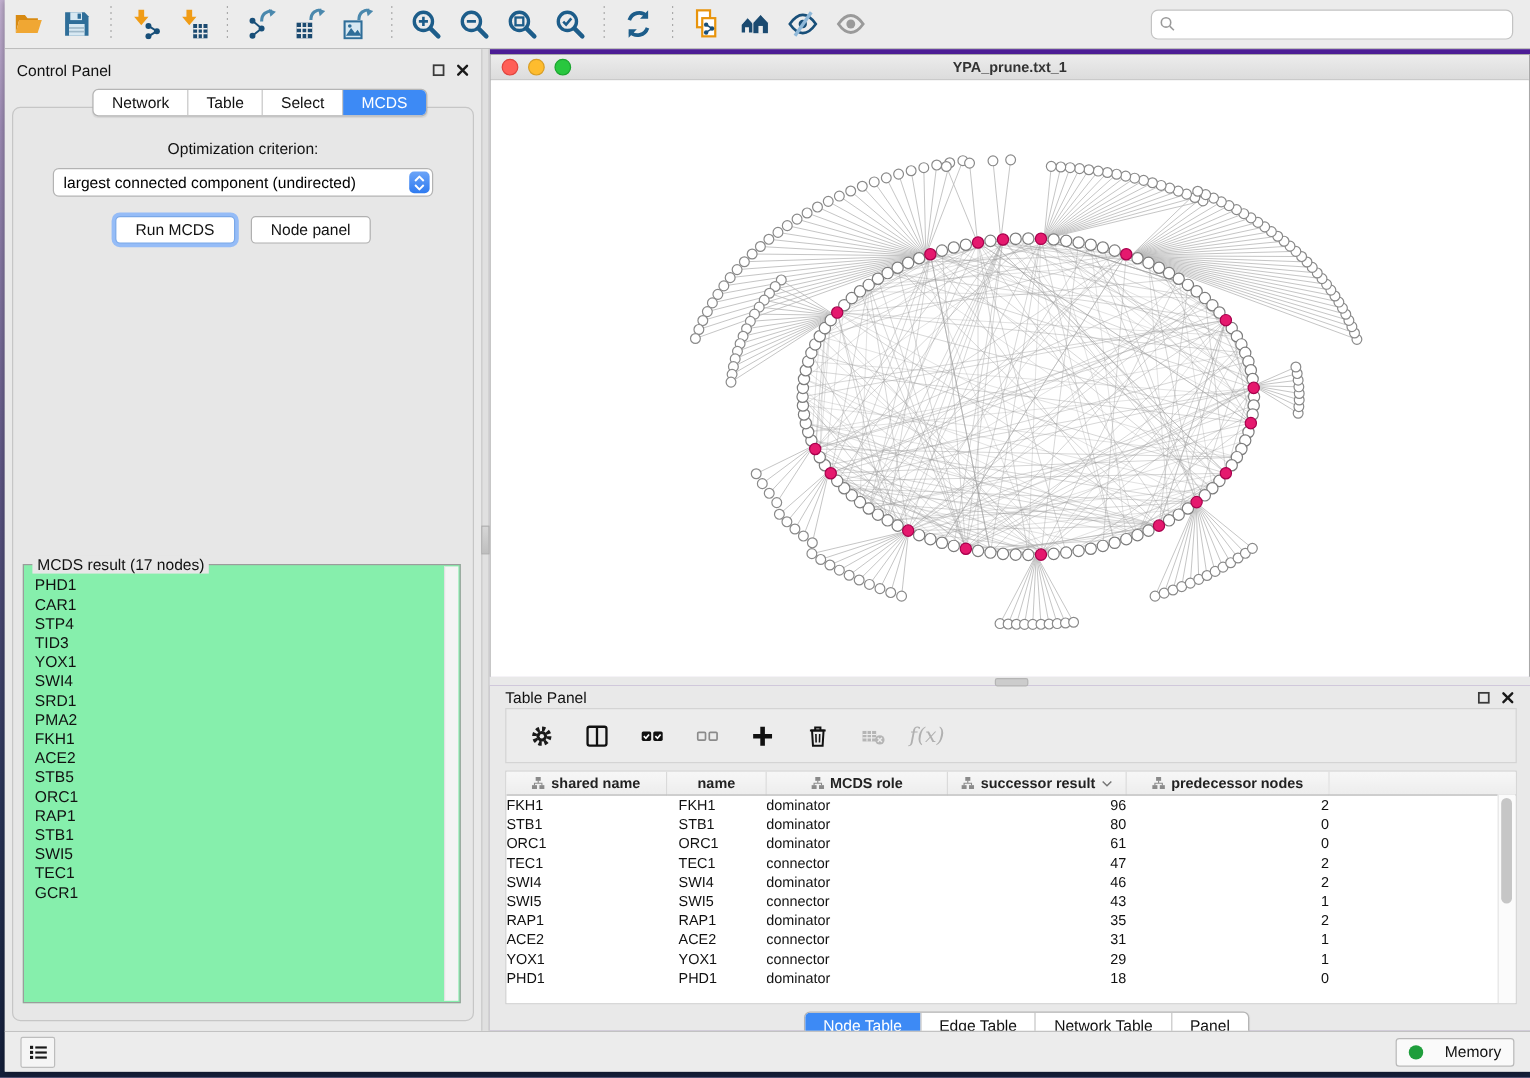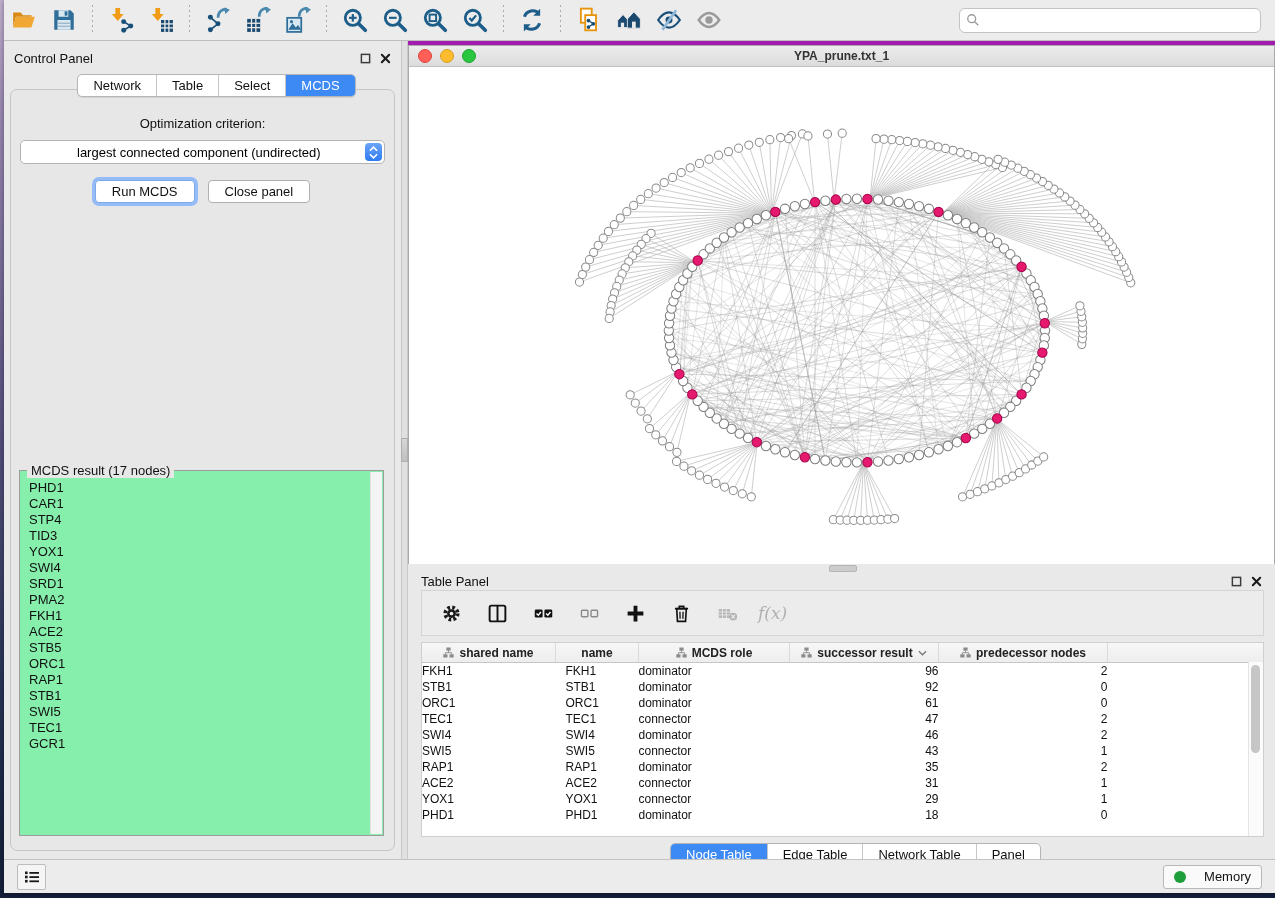--- a/index.html
+++ b/index.html
@@ -31,21 +31,21 @@
   .cp-tabs{position:absolute;left:0;right:0;top:33px;display:flex;justify-content:center;z-index:2;}
   .seg{display:inline-flex;background:#fff;border:1px solid #b5b5b5;border-radius:5px;overflow:hidden;
     box-shadow:0 1px 1px rgba(0,0,0,.08);margin-left:28px;}
   .segi{padding:3px 15px;font-size:13px;color:#111;border-left:1px solid #c6c6c6;cursor:default;white-space:nowrap;}
   .segi:first-child{border-left:none;}
   .segi.active{background:var(--accent,#3d8af5);color:#fff;}
   .cp-body{position:absolute;left:6px;right:6px;top:48px;bottom:8px;background:#e7e7e7;
     border:1px solid #c6c6c6;border-radius:7px;}
   .opt-label{margin-top:26px;text-align:center;font-size:13px;color:#111;}
   .combo{margin:9px auto 16px auto;width:315px;height:22px;background:#fff;border:1px solid #b3b3b3;
-    border-radius:5px;display:flex;align-items:center;position:relative;padding-left:48px;}
+    border-radius:5px;display:flex;align-items:center;position:relative;}
   .combo-text{font-size:13px;padding-left:8px;flex:1;white-space:nowrap;overflow:hidden;}
   .combo-btn{width:17px;height:18px;margin-right:2px;border-radius:4px;
     background:linear-gradient(#6ba4f8,#2f7bf0);display:flex;flex-direction:column;
     align-items:center;justify-content:center;gap:1px;}
   .combo-btn svg{width:9px;height:6px;display:block;}
   .btn-row{margin-top:12px;display:flex;justify-content:center;gap:13px;}
   .pbtn{height:23px;padding:0 16px;font-size:13px;color:#111;background:#fff;
     border:1px solid #b0b0b0;border-radius:4px;cursor:default;font-family:"Liberation Sans",sans-serif;}
   .pbtn.focus{box-shadow:0 0 0 3px rgba(105,165,255,.65);border-color:#7aa8e8;}
   .groupbox{position:absolute;left:8px;right:10px;top:380px;bottom:14px;background:#86efac;
@@ -58,21 +58,21 @@
     border-left:1px solid #e2e2e2;}
   
   .vdiv{width:5px;flex:0 0 auto;background:#e0e0e0;border-left:1px solid #c9c9c9;
     border-right:1px solid #c9c9c9;position:relative;}
   .vdiv .handle{position:absolute;top:397px;left:-1px;right:-1px;height:22px;
     background:linear-gradient(#d6d6d6,#bfbfbf);border:1px solid #aeaeae;}
   .hdiv{height:7px;position:relative;background:#e9e9e9;}
   .hdiv .handle{position:absolute;left:50%;top:1px;width:26px;height:5px;margin-left:-13px;
     background:#cccccc;border:1px solid #b5b5b5;border-radius:2px;}
   
-  .rightcol{flex:1;display:flex;flex-direction:column;min-width:0;background:#a21caf;}
+  .rightcol{flex:1;display:flex;flex-direction:column;min-width:0;background:#4c1d95;}
   .netwin{height:518px;flex:0 0 auto;margin-top:4px;border:1px solid #a9a9a9;border-bottom:none;
     display:flex;flex-direction:column;background:#fff;}
   .net-titlebar{height:20px;background:linear-gradient(#ececec,#dcdcdc);border-bottom:1px solid #bfbfbf;
     display:flex;align-items:center;position:relative;flex:0 0 auto;}
   .lights{display:flex;gap:8px;margin-left:9px;}
   .light{width:12px;height:12px;border-radius:50%;}
   .light.red{background:#ff5f57;border:0.5px solid #e0443e;}
   .light.yellow{background:#febc2e;border:0.5px solid #d89e24;}
   .light.green{background:#29c73f;border:0.5px solid #1ba52f;}
   .net-title{position:absolute;left:0;right:0;text-align:center;font-size:12px;color:#333;font-weight:bold;}
@@ -306,21 +306,21 @@
             <svg viewBox="0 0 10 6">
                   <path d="M1 5l4-4 4 4" fill="none" stroke="#fff" stroke-width="1.8"></path>
                 </svg>
             <svg viewBox="0 0 10 6">
                   <path d="M1 1l4 4 4-4" fill="none" stroke="#fff" stroke-width="1.8"></path>
                 </svg>
           </span>
         </div>
         <div class="btn-row">
           <button class="pbtn focus">Run MCDS</button>
-          <button class="pbtn">Close panel</button>
+          <button class="pbtn">Node panel</button>
         </div>
         <div class="groupbox">
           <span class="groupbox-label">MCDS result (17 nodes)</span>
           <div class="mcds-list" id="mcds-list">
                 <div>PHD1</div>
                 <div>CAR1</div>
                 <div>STP4</div>
                 <div>TID3</div>
                 <div>YOX1</div>
                 <div>SWI4</div>
@@ -1200,21 +1200,21 @@
                     <td class="td-l" style="padding-left:10px">FKH1</td>
                     <td class="td-l">dominator</td>
                     <td class="td-r">96</td>
                     <td class="td-r">2</td>
                     <td></td>
                   </tr>
                   <tr>
                     <td class="td-l0">STB1</td>
                     <td class="td-l" style="padding-left:10px">STB1</td>
                     <td class="td-l">dominator</td>
-                    <td class="td-r">92</td>
+                    <td class="td-r">80</td>
                     <td class="td-r">0</td>
                     <td></td>
                   </tr>
                   <tr>
                     <td class="td-l0">ORC1</td>
                     <td class="td-l" style="padding-left:10px">ORC1</td>
                     <td class="td-l">dominator</td>
                     <td class="td-r">61</td>
                     <td class="td-r">0</td>
                     <td></td>

